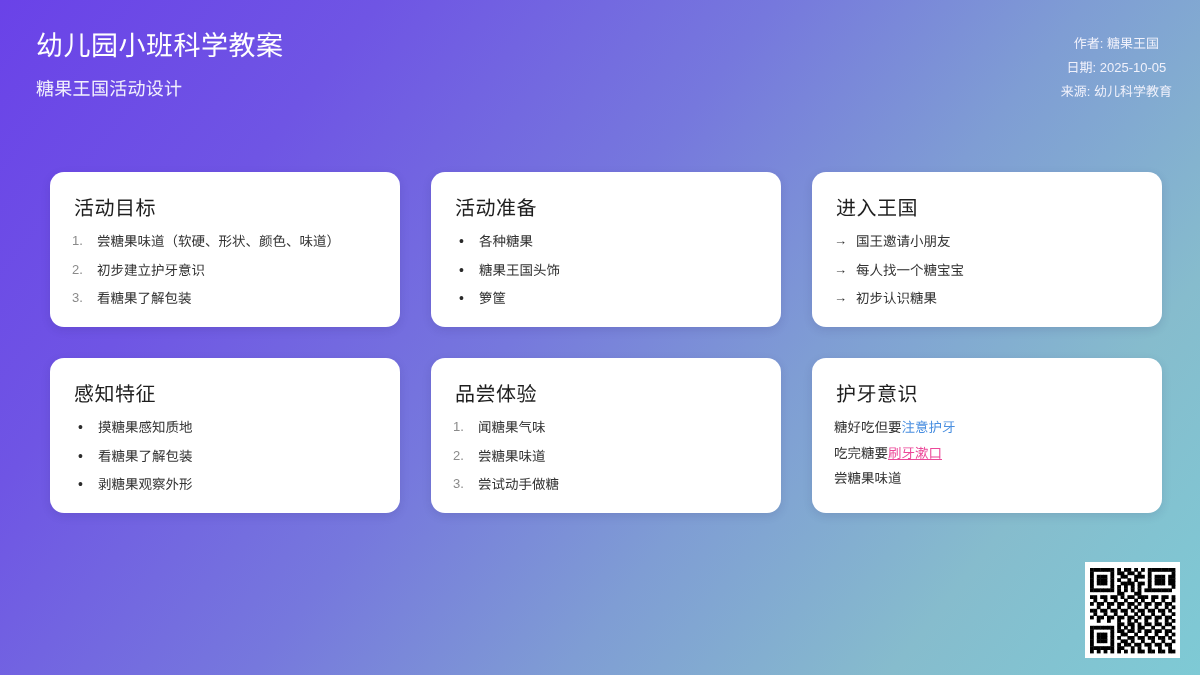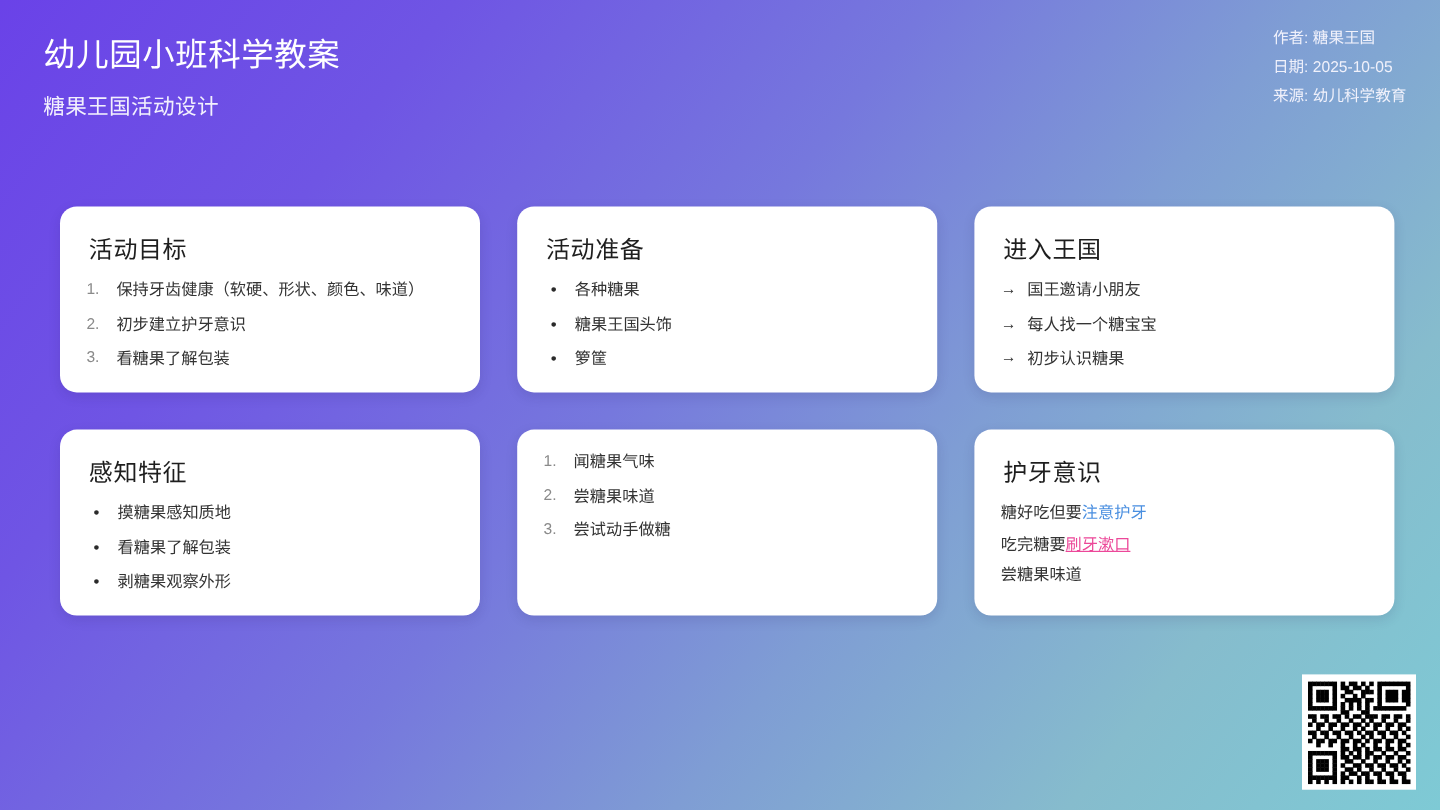--- a/index.html
+++ b/index.html
@@ -52,22 +52,22 @@
   .header-subtitle {
     color: #f2f0fd;
     font-size: 18px;
     font-weight: 400;
     letter-spacing: 0.3px;
     margin: 10px 0 0 0;
   }
   .meta {
     position: absolute;
     right: 28px;
-    top: 20px;
-    text-align: left;
+    top: 32px;
+    text-align: center;
     color: #f0f1fb;
     font-size: 13px;
     line-height: 1.85;
   }
   .meta-line { display: block; white-space: nowrap; }
 
   
   .grid {
     position: absolute;
     left: 50px;
@@ -197,21 +197,21 @@
     <span class="meta-line">作者: 糖果王国</span>
     <span class="meta-line">日期: 2025-10-05</span>
     <span class="meta-line">来源: 幼儿科学教育</span>
   </div>
 
   <div class="grid" id="card-grid">
       <div class="card">
         <div class="card-title">活动目标</div>
         <div class="card-body">
           <ol class="list-ordered">
-            <li><span class="num">1.</span><span>保持牙齿健康（软硬、形状、颜色、味道）</span></li>
+            <li><span class="num">1.</span><span>尝糖果味道（软硬、形状、颜色、味道）</span></li>
             <li><span class="num">2.</span><span>初步建立护牙意识</span></li>
             <li><span class="num">3.</span><span>看糖果了解包装</span></li>
           </ol>
         </div>
       </div>
       <div class="card">
         <div class="card-title">活动准备</div>
         <div class="card-body">
           <ul class="list-bullet">
             <li><span class="dot">•</span><span>各种糖果</span></li>
@@ -234,20 +234,21 @@
         <div class="card-title">感知特征</div>
         <div class="card-body">
           <ul class="list-bullet">
             <li><span class="dot">•</span><span>摸糖果感知质地</span></li>
             <li><span class="dot">•</span><span>看糖果了解包装</span></li>
             <li><span class="dot">•</span><span>剥糖果观察外形</span></li>
           </ul>
         </div>
       </div>
       <div class="card">
+        <div class="card-title">品尝体验</div>
         <div class="card-body">
           <ol class="list-ordered">
             <li><span class="num">1.</span><span>闻糖果气味</span></li>
             <li><span class="num">2.</span><span>尝糖果味道</span></li>
             <li><span class="num">3.</span><span>尝试动手做糖</span></li>
           </ol>
         </div>
       </div>
       <div class="card">
         <div class="card-title">护牙意识</div>

